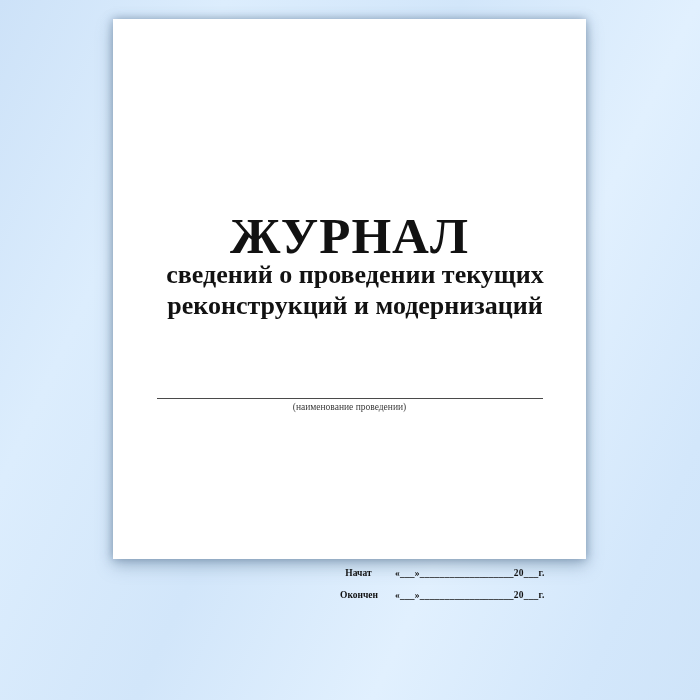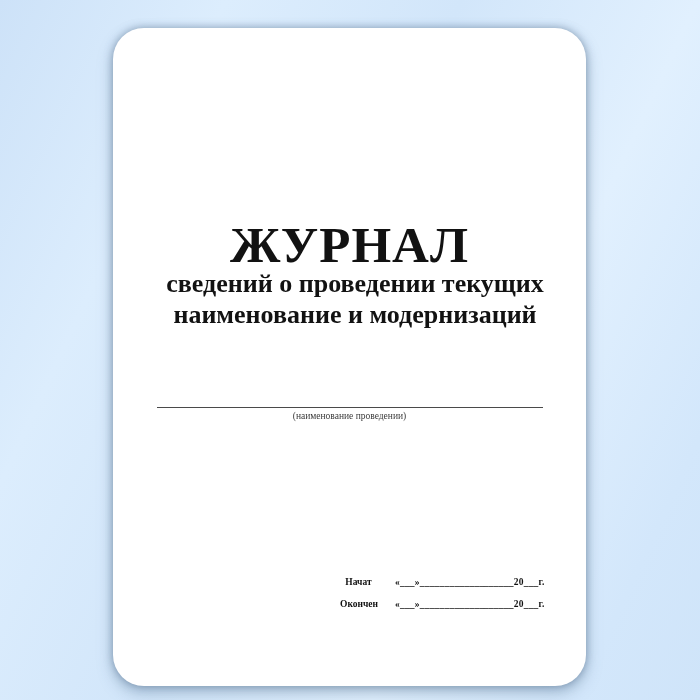--- a/index.html
+++ b/index.html
@@ -27,28 +27,27 @@
         rgba(255,255,255,0.16) 0px,
         rgba(255,255,255,0.0) 55px,
         rgba(160,195,230,0.12) 110px,
         rgba(255,255,255,0.0) 165px,
         rgba(255,255,255,0.16) 220px);
     background-blend-mode: normal;
   }
   .page {
     position: absolute;
     left: 113px;
-    top: 28px;
+    top: 19px;
     width: 473px;
-    height: 658px;
+    height: 540px;
     background: #ffffff;
     box-shadow:
       0 0 9px rgba(73, 101, 131, 0.55),
       0 7px 16px rgba(96, 124, 156, 0.40);
-    border-radius: 31px;
   }
   .title {
     position: absolute;
     top: 190px;
     left: 0;
     width: 100%;
     text-align: center;
     font-size: 51px;
     line-height: 54px;
     font-weight: bold;
@@ -112,21 +111,21 @@
 </head>
 <body>
 
 <div class="canvas">
   <div class="page">
 
     <div class="title">ЖУРНАЛ</div>
 
     <div class="subtitle">
       <div class="line">сведений о проведении текущих</div>
-      <div class="line">наименование и модернизаций</div>
+      <div class="line">реконструкций и модернизаций</div>
     </div>
 
     <div class="org-line"></div>
 
     <div class="org-caption">(наименование проведении)</div>
 
     <div class="dates">
       <div class="date-row">
         <span class="date-label">Начат</span>
         <span class="date-value">«___»___________________20___г.</span>

